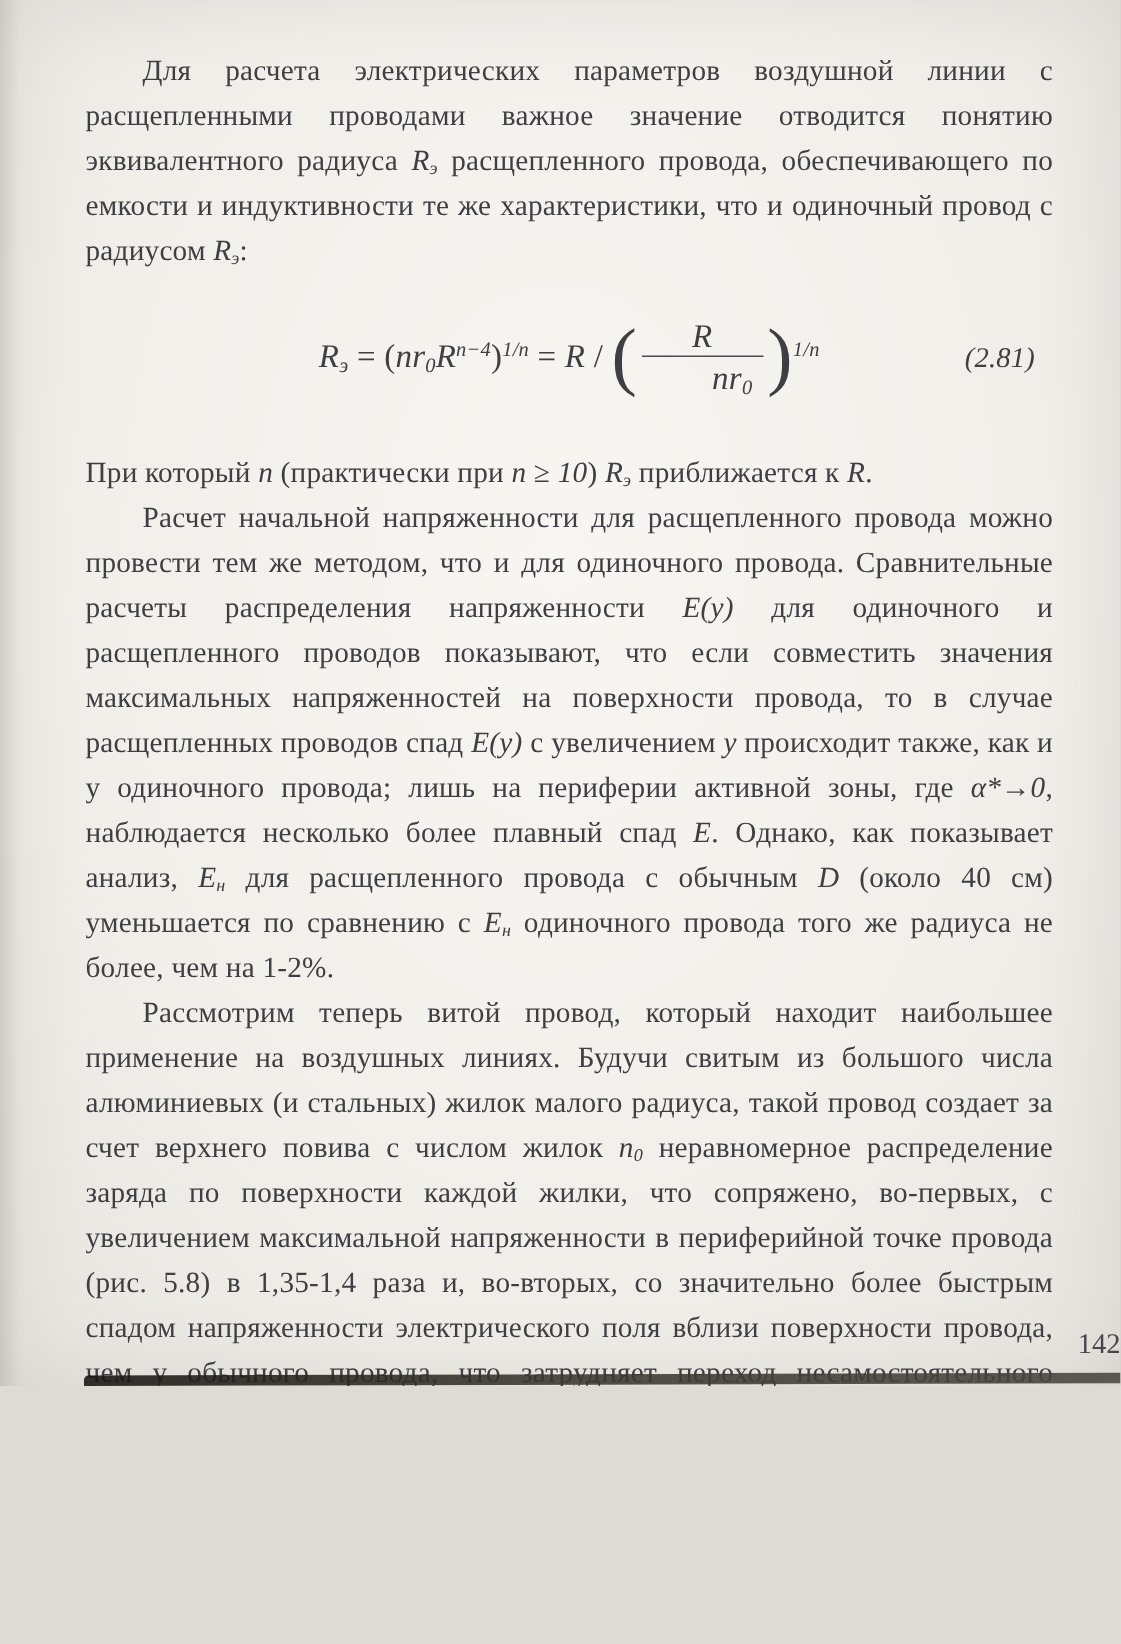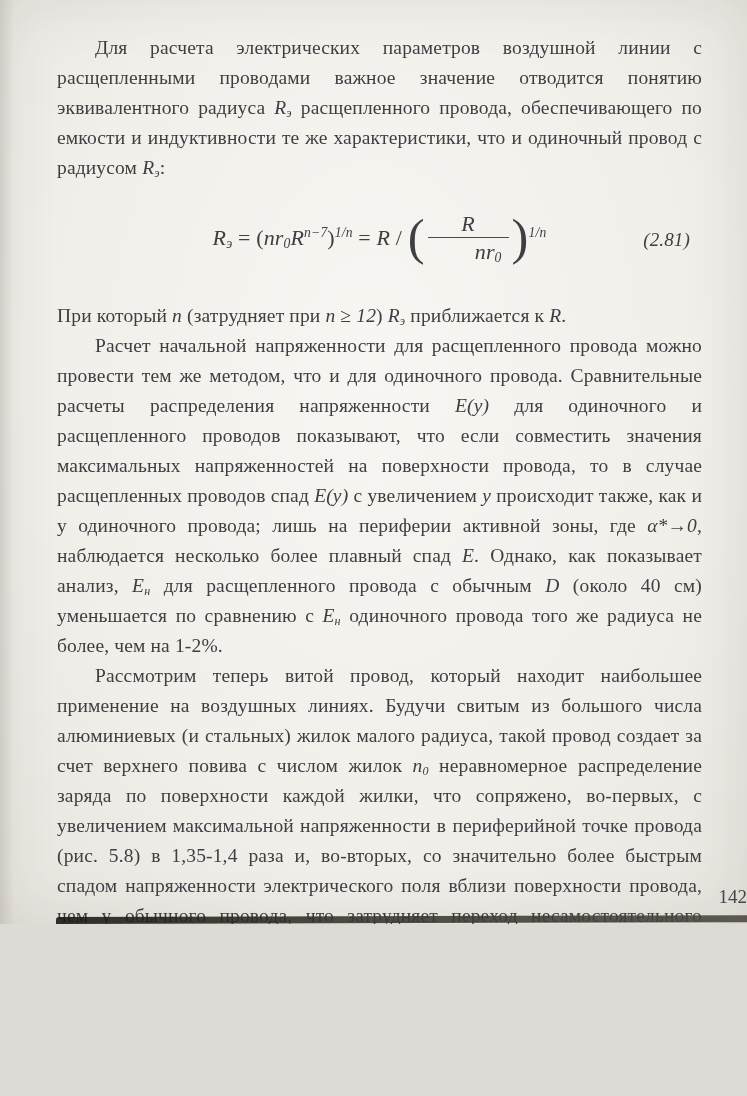--- a/index.html
+++ b/index.html
@@ -91,23 +91,23 @@
     background: linear-gradient(to right, rgba(90,84,72,0.14), rgba(0,0,0,0));
   }
 </style>
 </head>
 <body>
 
 <div class="page">
   <div class="scan-shade-left"></div>
   <div class="page-body">
       <p class="para indent"><span>Для расчета электрических параметров воздушной линии с расщепленными проводами важное значение отводится понятию эквивалентного радиуса </span><span class="it">R</span><sub class="it">э</sub><span> расщепленного провода, обеспечивающего по емкости и индуктивности те же характеристики, что и одиночный провод с радиусом </span><span class="it">R</span><sub class="it">э</sub><span>:</span></p>
-      <div class="formula-row"><span class="formula-body"><span class="it">R</span><sub class="it">э</sub><span> = (</span><span class="it">nr</span><sub class="it">0</sub><span class="it">R</span><sup class="it">n−7</sup><span>)</span><sup class="it">1/n</sup><span> = </span><span class="it">R</span><span> / </span><span class="big-paren">(</span><span class="frac">
+      <div class="formula-row"><span class="formula-body"><span class="it">R</span><sub class="it">э</sub><span> = (</span><span class="it">nr</span><sub class="it">0</sub><span class="it">R</span><sup class="it">n−4</sup><span>)</span><sup class="it">1/n</sup><span> = </span><span class="it">R</span><span> / </span><span class="big-paren">(</span><span class="frac">
             <span class="fnum"><span class="it">R</span></span>
             <span class="fden"><span class="it">nr</span><sub class="it">0</sub></span>
           </span><span class="big-paren">)</span><sup class="it">1/n</sup></span><span class="formula-number">(2.81)</span></div>
-      <p class="para"><span>При который </span><span class="it">n</span><span> (затрудняет при </span><span class="it">n</span><span> ≥ </span><span class="it">12</span><span>) </span><span class="it">R</span><sub class="it">э</sub><span> приближается к </span><span class="it">R</span><span>.</span></p>
+      <p class="para"><span>При который </span><span class="it">n</span><span> (практически при </span><span class="it">n</span><span> ≥ </span><span class="it">10</span><span>) </span><span class="it">R</span><sub class="it">э</sub><span> приближается к </span><span class="it">R</span><span>.</span></p>
       <p class="para indent"><span>Расчет начальной напряженности для расщепленного провода можно провести тем же методом, что и для одиночного провода. Сравнительные расчеты распределения напряженности </span><span class="it">E(y)</span><span> для одиночного и расщепленного проводов показывают, что если совместить значения максимальных напряженностей на поверхности провода, то в случае расщепленных проводов спад </span><span class="it">E(y)</span><span> с увеличением </span><span class="it">y</span><span>  происходит также, как и у одиночного провода; лишь на периферии активной зоны, где </span><span class="it">α*→0</span><span>, наблюдается несколько более плавный спад </span><span class="it">E</span><span>. Однако, как показывает анализ, </span><span class="it">E</span><sub class="it">н</sub><span> для расщепленного провода с обычным </span><span class="it">D</span><span> (около 40 см) уменьшается по сравнению с </span><span class="it">E</span><sub class="it">н</sub><span> одиночного провода того же радиуса не более, чем на 1-2%.</span></p>
       <p class="para indent"><span>Рассмотрим теперь витой провод, который находит наибольшее применение на воздушных линиях. Будучи свитым из большого числа алюминиевых (и стальных) жилок малого радиуса, такой провод создает за счет верхнего повива с числом жилок </span><span class="it">n</span><sub class="it">0</sub><span> неравномерное распределение заряда по поверхности каждой жилки, что сопряжено, во-первых, с увеличением максимальной напряженности в периферийной точке провода (рис. 5.8) в 1,35-1,4 раза и, во-вторых, со значительно более быстрым спадом напряженности электрического поля вблизи поверхности провода, чем у обычного провода, что затрудняет переход несамостоятельного разряда к самостоятельному: для такого перехода требуется большая в 1,2-1,25 раза напряженность Е на поверхности провода, чем для провода с гладкой поверхностью. В итоге коэффициент негладкости </span><span class="it">m</span><sub class="it">0</sub><span> для витых проводов с числом жилок от 14 до 24 в верхнем повиве</span></p>
     </div>
   <div class="page-number">142</div>
   <div class="scan-edge-bottom"></div>
 </div>
 
 </body></html>

